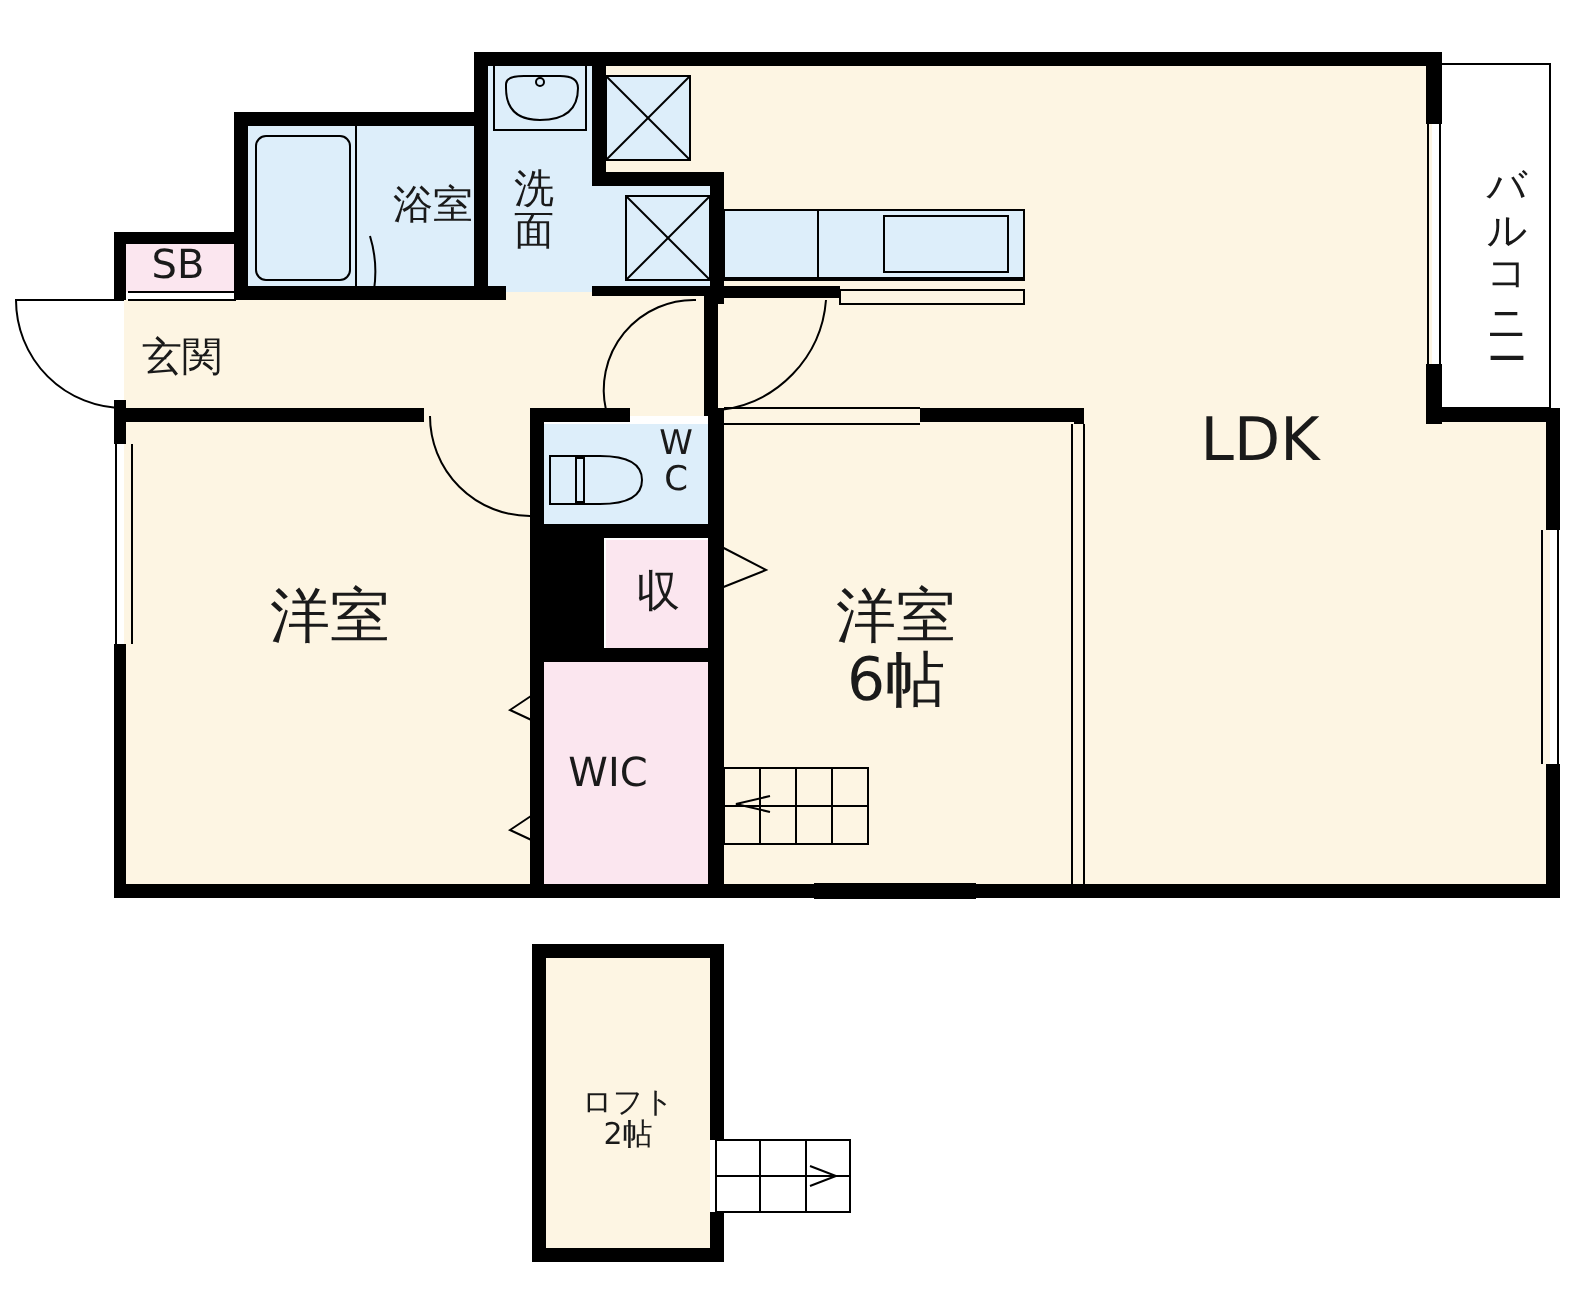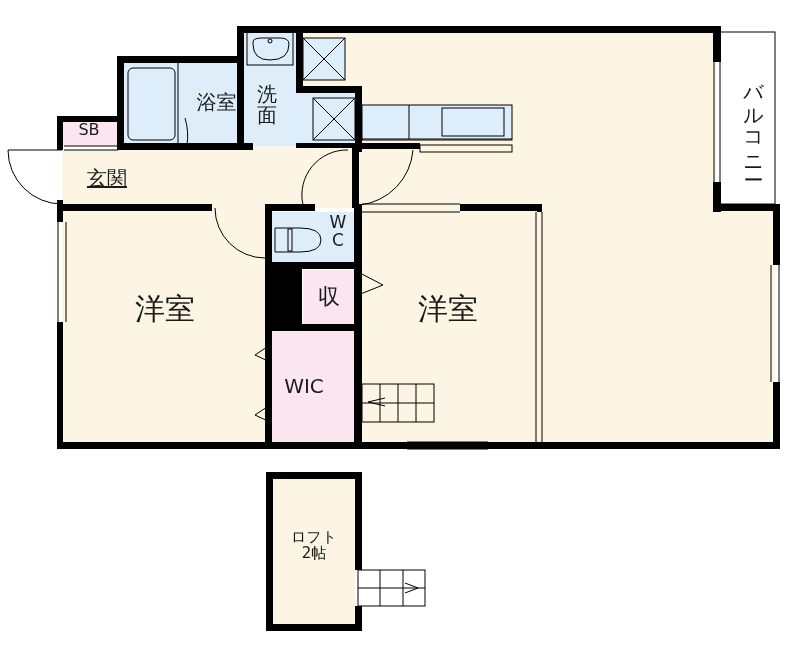--- a/index.html
+++ b/index.html
@@ -149,38 +149,40 @@
     <rect x="352" y="143" width="7" height="65"></rect>
 
     <rect x="266" y="472" width="95" height="7"></rect>
     <rect x="266" y="472" width="7" height="158"></rect>
     <rect x="266" y="624" width="95" height="7"></rect>
     <rect x="355" y="472" width="7" height="98"></rect>
     <rect x="355" y="606" width="7" height="25"></rect>
   </g>
 </svg>
 
-<div class="lbl lbl-md" style="left:64px;top:122px;width:50px;font-size:16px;">SB</div>
-<div class="lbl lbl-md" style="left:80px;top:168px;width:54px;text-decoration:underline;">玄関</div>
+<div class="lbl lbl-md" style="left:64px;top:122px;width:50px;font-size:20px;">SB</div>
+<div class="lbl lbl-md" style="left:64px;top:168px;width:54px;">玄関</div>
 <div class="lbl lbl-md" style="left:180px;top:92px;width:73px;">浴室</div>
 <div class="lbl lbl-md" style="left:245px;top:84px;width:44px;">
   <div>洗</div>
   <div>面</div>
 </div>
 <div class="lbl lbl-sm" style="left:326px;top:214px;width:24px;">
   <div>W</div>
   <div>C</div>
 </div>
 <div class="lbl lbl-md" style="left:304px;top:285px;width:50px;font-size:22px;">収</div>
 <div class="lbl lbl-md" style="left:263px;top:376px;width:82px;">WIC</div>
 <div class="lbl lbl-lg" style="left:90px;top:293px;width:150px;">
   <div>洋室</div>
 </div>
 <div class="lbl lbl-lg" style="left:378px;top:293px;width:140px;">
   <div>洋室</div>
+  <div>6帖</div>
 </div>
 <div class="lbl lbl-lg" style="left:555px;top:205px;width:150px;">
+  <div>LDK</div>
 </div>
 <div class="lbl lbl-md vert" style="left:730px;top:70px;width:34px;">バルコニー</div>
-<div class="lbl lbl-xs" style="left:273px;top:530px;width:82px;">
+<div class="lbl lbl-xs" style="left:273px;top:544px;width:82px;">
   <div>ロフト</div>
   <div>2帖</div>
 </div>
 
 </body></html>

